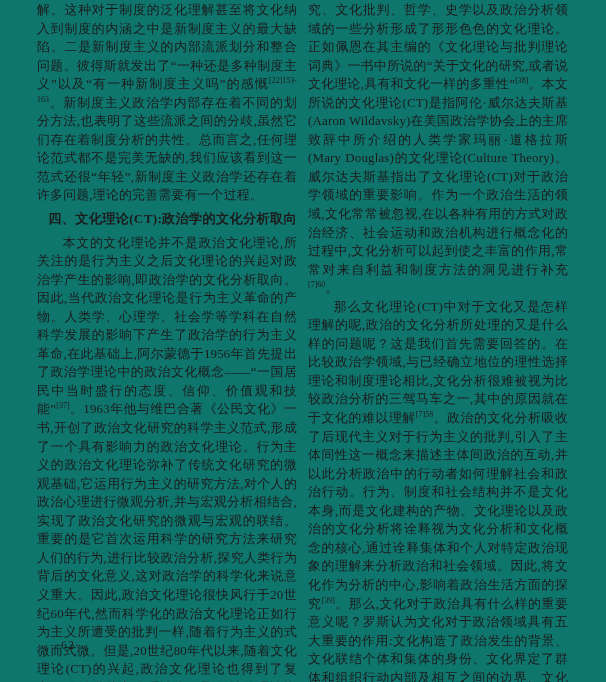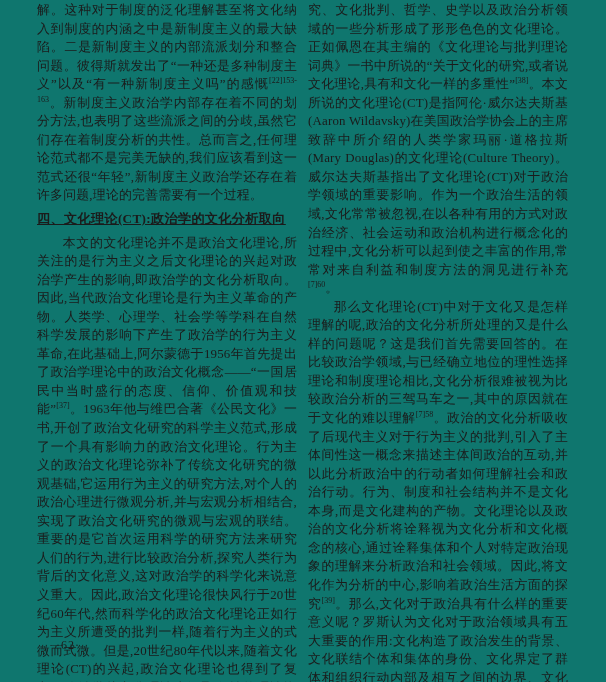--- a/index.html
+++ b/index.html
@@ -29,24 +29,23 @@
   .col-left  { left: 37px; }
   .col-right { left: 308px; }
   p.para {
     margin: 0;
     font-weight: 500;
   }
   p.indent { text-indent: 2em; }
   h3.heading {
     font-size: 13.2px;
     font-weight: bold;
-    text-align: left;
+    text-align: right;
     margin: 5px 0 5px 0;
     letter-spacing: 0.3px;
-    text-decoration: underline;
   }
   sup.cite {
     font-size: 8px;
     line-height: 0;
     vertical-align: super;
     letter-spacing: 0;
   }
   .footer {
     position: absolute;
     left: 56px;

